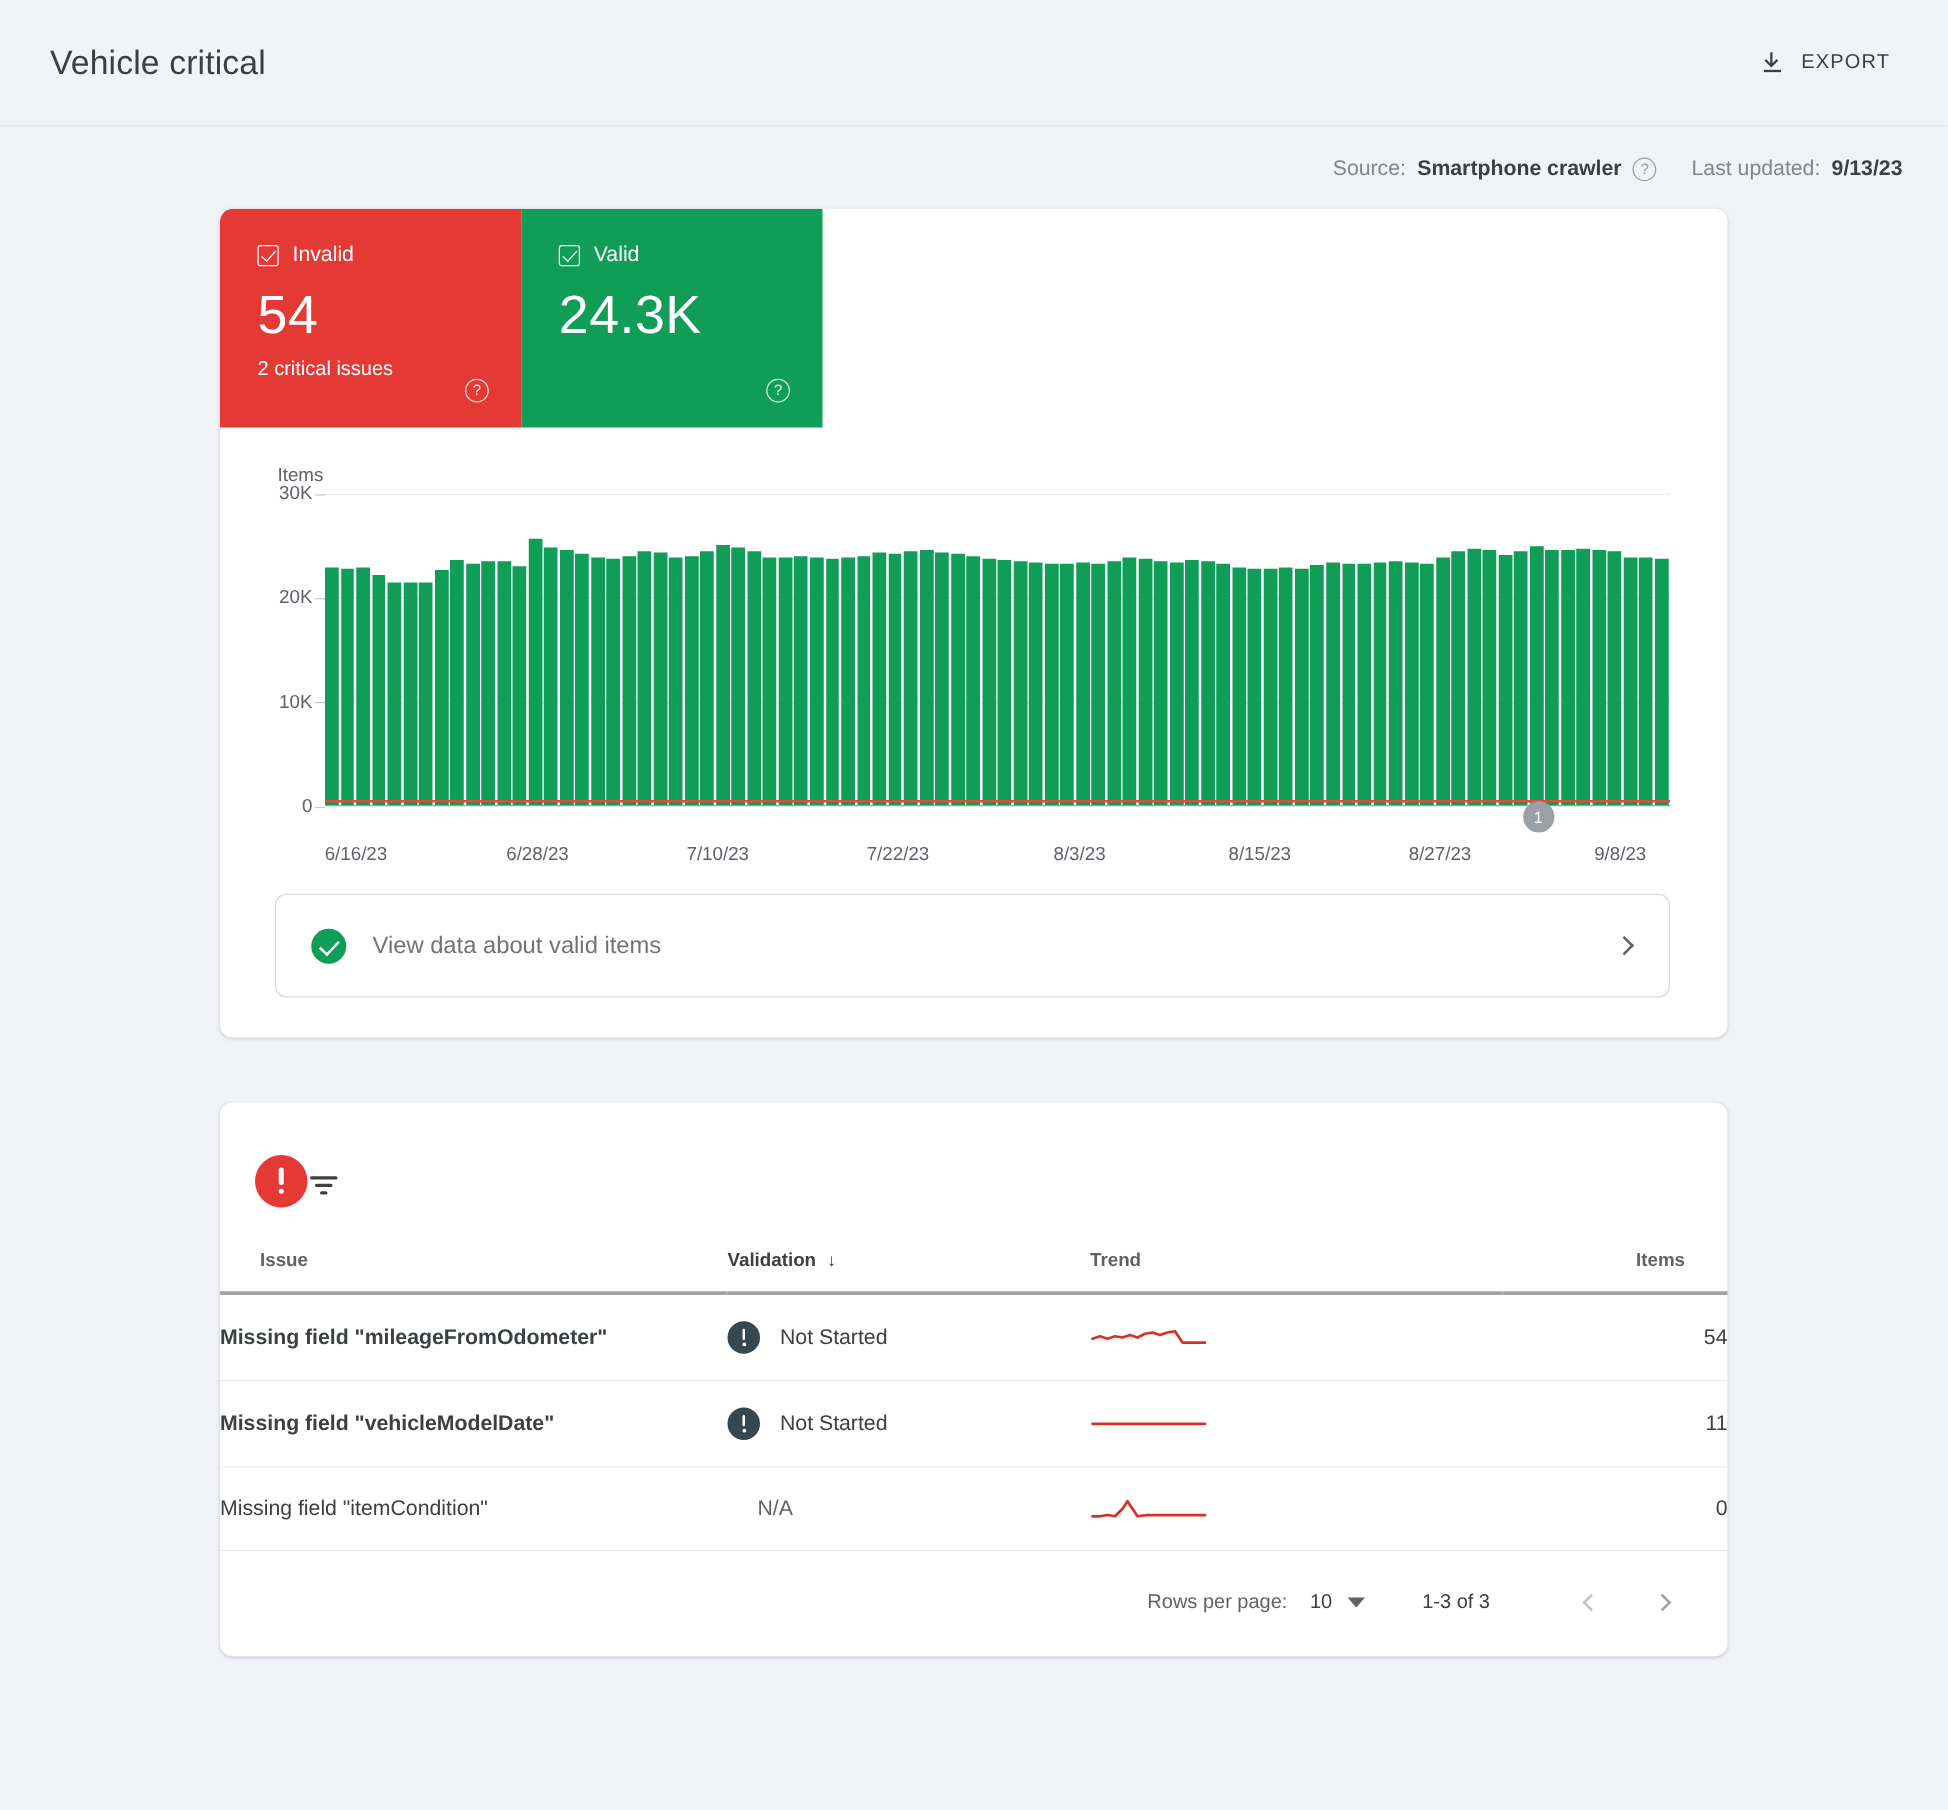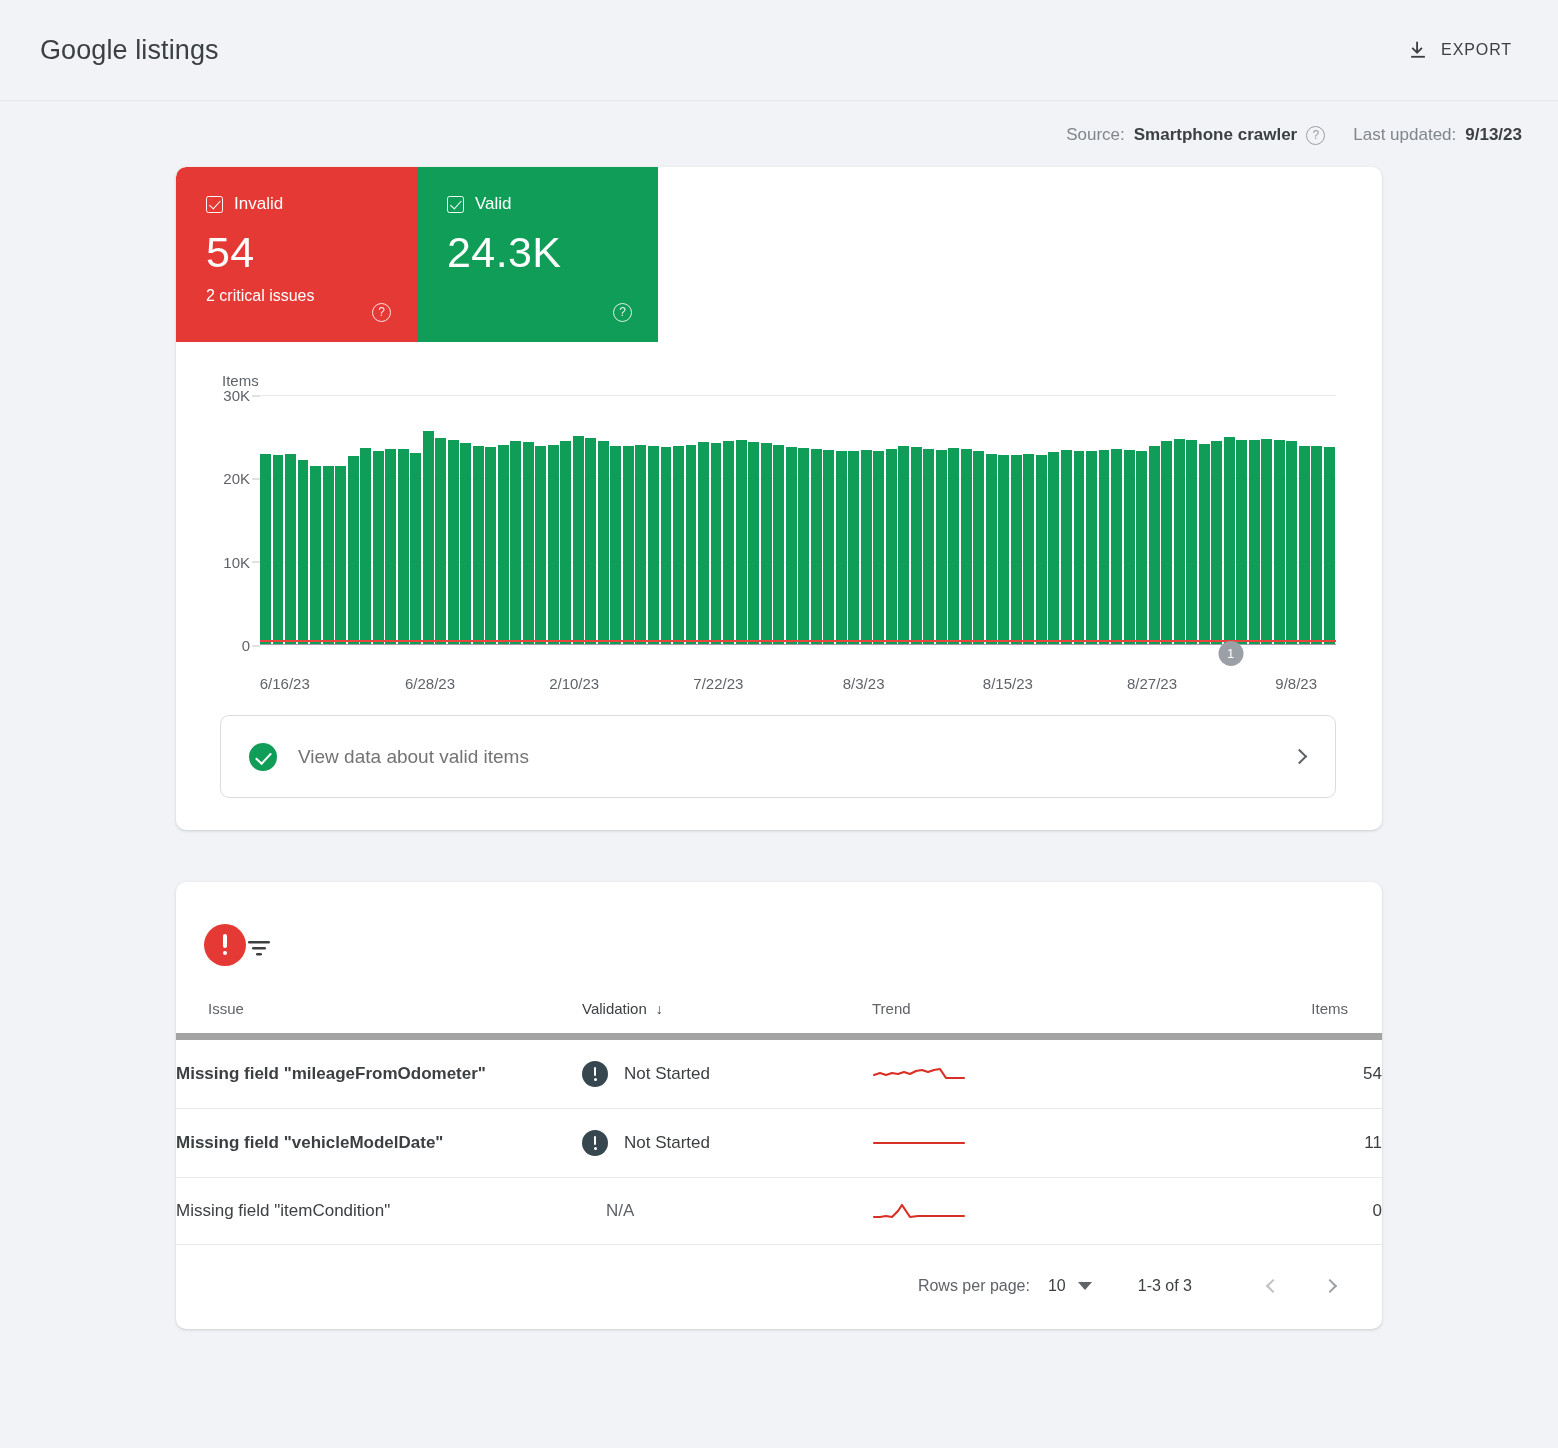--- a/index.html
+++ b/index.html
@@ -179,23 +179,23 @@
     content: ""; position: absolute; left: 50%; top: 27px; margin-left: -2.2px;
     width: 4.4px; height: 4.4px; background: #fff; border-radius: 50%;
   }
   .issues-title-wrap { margin-left: 28px; flex: 1; }
   .issues-title { font-size: 26px; color: #3c4043; font-weight: 400; }
   .issues-sub { font-size: 17px; color: #5f6368; margin-top: 10px; }
   .filter-icon { width: 26px; height: 20px; margin-top: 18px; cursor: pointer; }
 
   table.issues { width: 100%; border-collapse: collapse; margin-top: 34px; }
   table.issues th {
-    font-size: 15px; font-weight: 400; color: #5f6368;
+    font-size: 15px; font-weight: 700; color: #5f6368;
     text-align: left; padding: 0 0 16px 0;
-    border-bottom: 7px solid #a3a3a3;
+    border-bottom: 3px solid #a3a3a3;
   }
   table.issues th.c-issue { padding-left: 32px; }
   table.issues th.c-valid { width: 290px; }
   table.issues th.c-trend { width: 330px; }
   table.issues th.c-items { width: 180px; text-align: right; padding-right: 34px; }
   .sort-arrow { display: inline-block; margin-left: 9px; font-size: 14px; color: #3c4043; }
   table.issues th.c-valid span.lbl { color: #3c4043; }
 
   table.issues td {
     padding: 21px 0; border-bottom: 1px solid #e8eaed;
@@ -234,21 +234,21 @@
   .pager .range { color: #3c4043; margin-right: 62px; }
   .pg-btn { width: 34px; height: 34px; display: flex; align-items: center; justify-content: center; cursor: pointer; }
   .chev-l { width: 10px; height: 10px; border: solid #bdc1c6; border-width: 2px 0 0 2px; transform: rotate(-45deg); margin-left: 3px; }
   .chev-r { width: 10px; height: 10px; border: solid #9aa0a6; border-width: 2px 2px 0 0; transform: rotate(45deg); margin-right: 3px; }
   .pg-gap { width: 26px; }
 </style>
 </head>
 <body>
 
 <div class="page-header">
-  <div class="page-title">Google listings</div>
+  <div class="page-title">Vehicle critical</div>
   <button class="export-btn">
     <span>
       <svg class="export-icon" viewBox="0 0 24 24" aria-hidden="true">
         <path fill="#3c4043" d="M12 3v9.6l3.6-3.6 1.4 1.4-6 6-6-6 1.4-1.4L10 12.6V3h2z"></path>
         <rect x="4.5" y="18.4" width="15" height="2" fill="#3c4043"></rect>
       </svg>
     </span>
     <span>EXPORT</span>
   </button>
 </div>
@@ -390,21 +390,21 @@
             <div class="bar" style="height: 79.6667%; background: rgb(16, 157, 87);"></div>
             <div class="bar" style="height: 79%; background: rgb(16, 157, 87);"></div>
           </div>
         <div class="invalid-line" style="background: rgb(232, 69, 60);"></div>
         <div class="baseline"></div>
       </div>
     </div>
     <div class="xaxis" id="xaxis">
         <div class="xtick" style="left: 2.3%;">6/16/23</div>
         <div class="xtick" style="left: 15.8%;">6/28/23</div>
-        <div class="xtick" style="left: 29.2%;">2/10/23</div>
+        <div class="xtick" style="left: 29.2%;">7/10/23</div>
         <div class="xtick" style="left: 42.6%;">7/22/23</div>
         <div class="xtick" style="left: 56.1%;">8/3/23</div>
         <div class="xtick" style="left: 69.5%;">8/15/23</div>
         <div class="xtick" style="left: 82.9%;">8/27/23</div>
         <div class="xtick" style="left: 96.3%;">9/8/23</div>
         <div class="annot-badge" style="left: 90.2%;">1</div>
       </div>
   </div>
 
   <div class="link-row">

